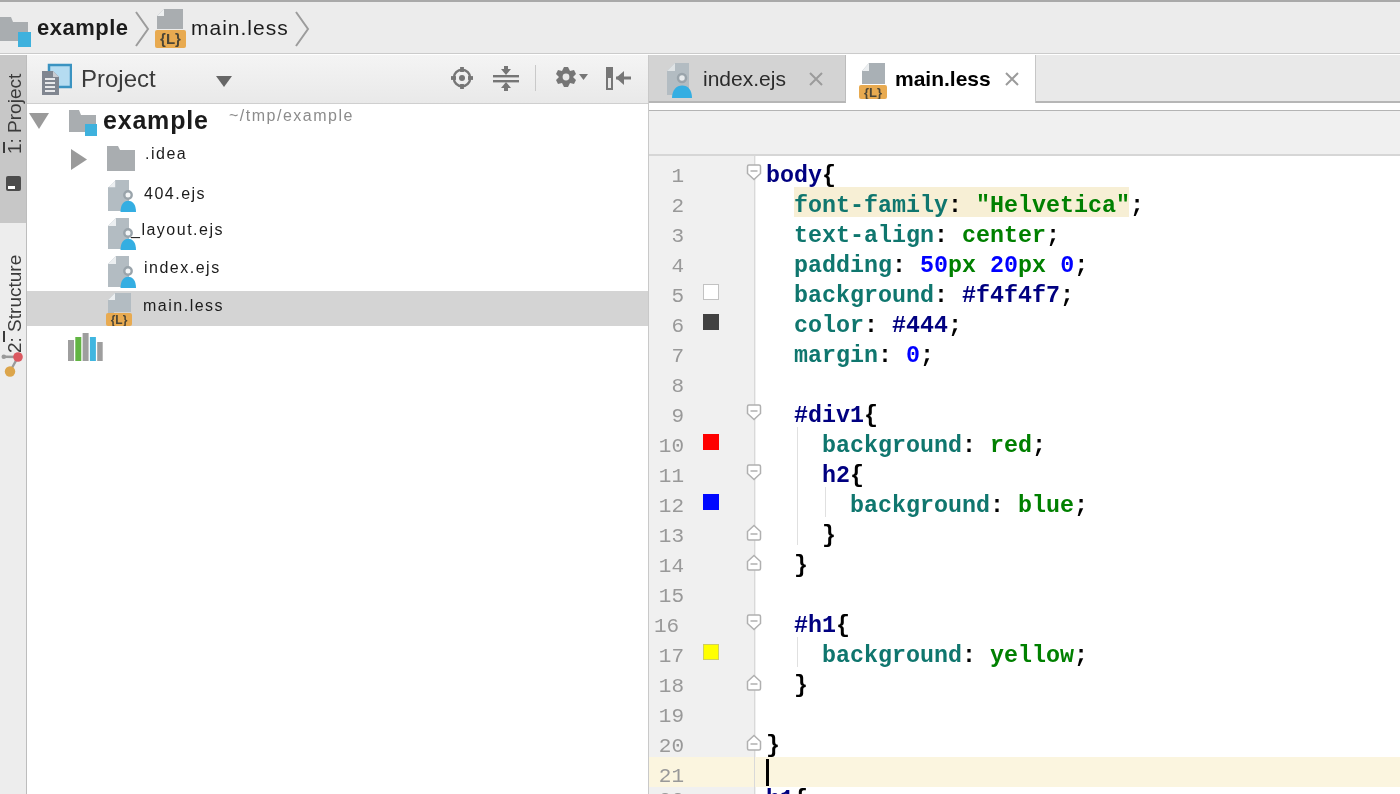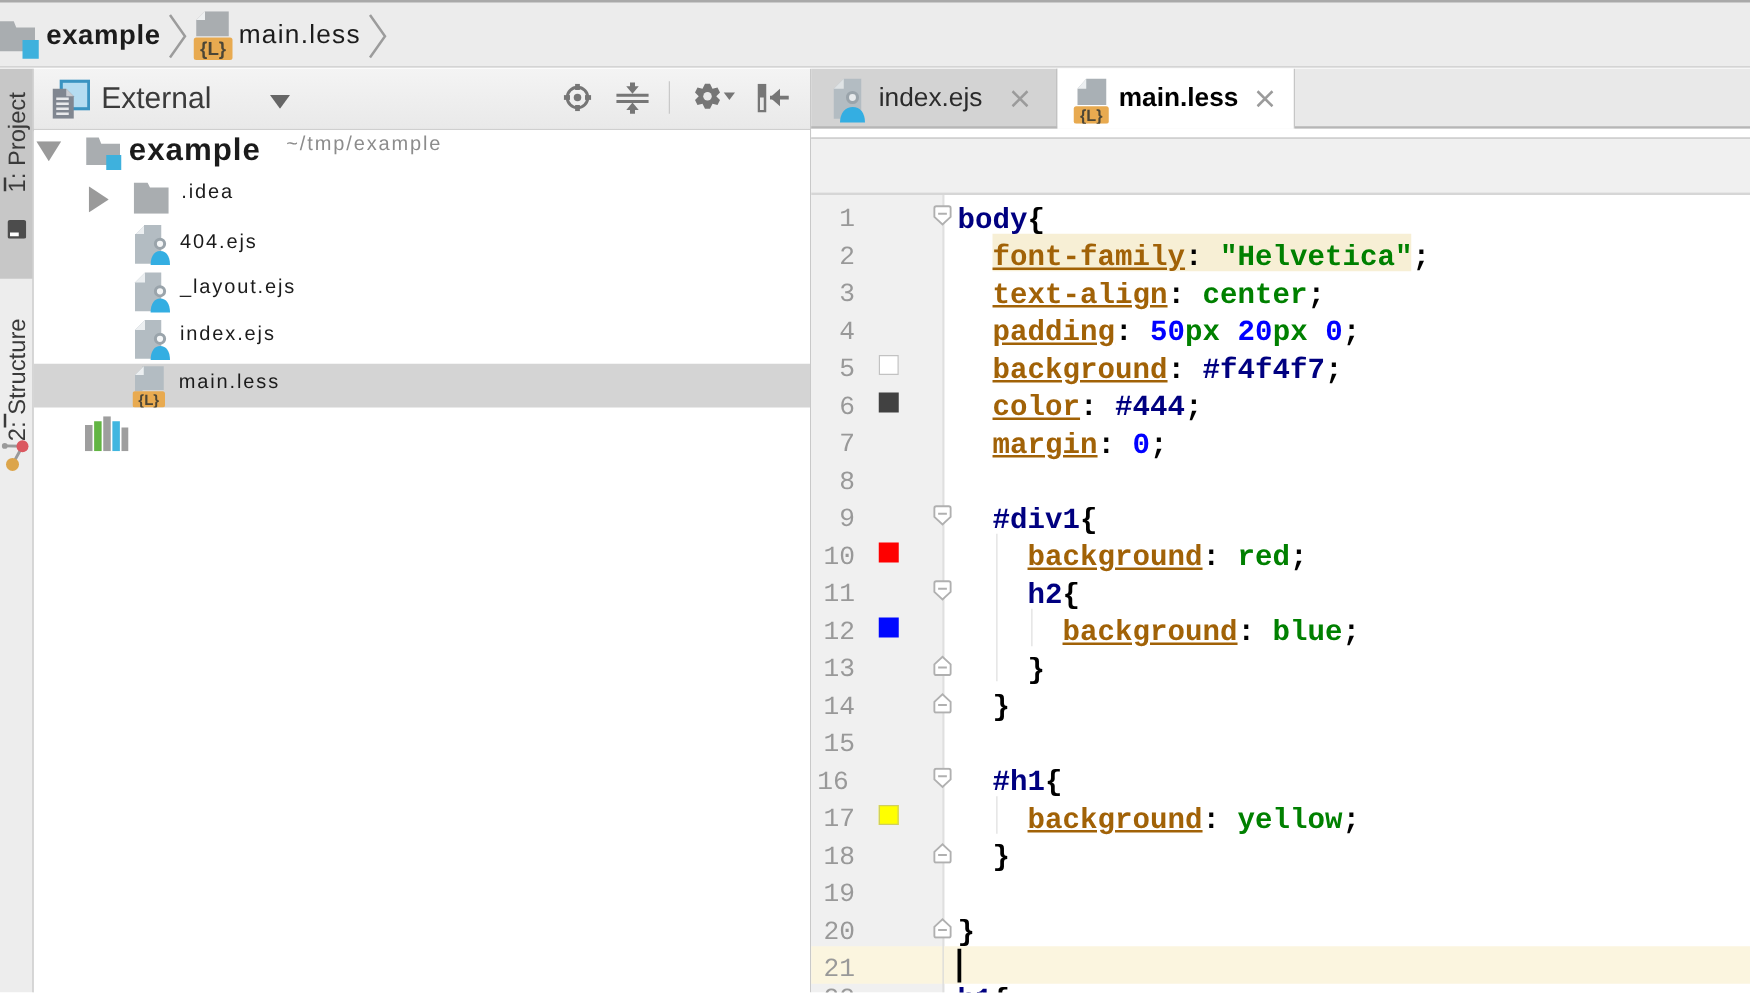--- a/index.html
+++ b/index.html
@@ -27,21 +27,21 @@
 #whiteband{position:absolute;left:0;top:48px;width:752px;height:7px;background:#ffffff;}
 #grayline{position:absolute;left:0;top:55px;width:752px;height:1px;background:#b4b4b4;}
 #midstrip{position:absolute;left:0;top:56px;width:752px;height:43px;background:#f0f0f0;}
 #stripborder{position:absolute;left:0;top:99px;width:752px;height:2px;background:#d6d6d6;}
 #gutter{position:absolute;left:0;top:101px;width:107px;height:638px;background:#f0f0f0;}
 #gutline{position:absolute;left:105px;top:101px;width:1px;height:638px;background:#d9d9d9;}
 .lnum{position:absolute;width:35px;text-align:right;font-family:"Liberation Mono",monospace;font-size:21px;color:#999999;line-height:30px;padding-top:1px;}
 .cline{position:absolute;left:117px;font-family:"Liberation Mono",monospace;font-size:23.3px;font-weight:bold;line-height:30px;white-space:pre;letter-spacing:0.02px;color:#000;}
 .swatch{position:absolute;left:54px;width:16px;height:16px;box-sizing:border-box;}
 .nav{color:#000080;}
-.prop{color:#a16207;text-decoration:underline;}
+.prop{color:#0f766e;}
 .grn{color:#008000;}
 .blu{color:#0000ff;}
 .blk{color:#000000;}
 .ig{position:absolute;width:1px;background:#e0e0e0;}
 </style>
 </head>
 <body>
 <div id="app">
   <div id="topbar" class="abs">
     <svg class="abs" style="left:0;top:13px" width="32" height="34" viewBox="0 0 32 34">
@@ -83,21 +83,21 @@
   <div id="pheader" class="abs">
     <svg class="abs" style="left:15px;top:8px" width="30" height="32" viewBox="0 0 30 32">
       <rect x="7" y="2" width="22" height="22" fill="#b5dcf1" stroke="#3a93c1" stroke-width="2.5"></rect>
       <path d="M0 8 L0 32 L17 32 L17 14 L11 8 Z" fill="#808690"></path>
       <path d="M11 8 L11 14 L17 14 Z" fill="#c9ccd1"></path>
       <rect x="3" y="15" width="10" height="2" fill="#e8e9eb"></rect>
       <rect x="3" y="19" width="10" height="2" fill="#e8e9eb"></rect>
       <rect x="3" y="23" width="10" height="2" fill="#e8e9eb"></rect>
       <rect x="3" y="27" width="10" height="2" fill="#e8e9eb"></rect>
     </svg>
-    <div class="abs" style="left:54px;top:0;height:48px;line-height:48px;font-size:24px;color:#3b3b3b;">External</div>
+    <div class="abs" style="left:54px;top:0;height:48px;line-height:48px;font-size:24px;color:#3b3b3b;">Project</div>
     <svg class="abs" style="left:189px;top:21px" width="16" height="11" viewBox="0 0 16 11">
         <path d="M0 0 L16 0 L8 11 Z" fill="#666666"></path>
       </svg>
     <svg class="abs" style="left:424px;top:12px" width="22" height="22" viewBox="0 0 22 22">
       <circle cx="11" cy="11" r="8.2" fill="none" stroke="#767676" stroke-width="2.4"></circle>
       <rect x="9.1" y="0" width="3.8" height="5" fill="#767676"></rect>
         <rect x="9.1" y="17" width="3.8" height="5" fill="#767676"></rect>
       <rect x="0" y="9.1" width="5" height="3.8" fill="#767676"></rect>
         <rect x="17" y="9.1" width="5" height="3.8" fill="#767676"></rect>
       <circle cx="11" cy="11" r="3" fill="#767676"></circle>
@@ -150,21 +150,21 @@
       <path d="M14.5 33 C14.5 26 17.5 21.8 22.2 21.8 C27 21.8 30 26 30 33 Z" fill="#34aee2"></path>
     </svg>
     <div class="lbl" style="left:117px;top:80px;">404.ejs</div>
 
     <svg class="abs" style="left:79px;top:112px" width="30" height="35" viewBox="0 0 30 35">
       <path d="M2 9 L2 32 L23 32 L23 1 L10 1 Z" fill="#b3bcc2"></path>
       <path d="M2 9 L10 9 L10 1 Z" fill="#eceff1"></path>
       <circle cx="22" cy="16" r="3.7" fill="#f4f6f7" stroke="#9aa4ab" stroke-width="2.4"></circle>
       <path d="M14.5 33 C14.5 26 17.5 21.8 22.2 21.8 C27 21.8 30 26 30 33 Z" fill="#34aee2"></path>
     </svg>
-    <div class="lbl" style="left:117px;top:116px;">_layout.ejs</div>
+    <div class="lbl" style="left:104px;top:116px;">_layout.ejs</div>
 
     <svg class="abs" style="left:79px;top:150px" width="30" height="35" viewBox="0 0 30 35">
       <path d="M2 9 L2 32 L23 32 L23 1 L10 1 Z" fill="#b3bcc2"></path>
       <path d="M2 9 L10 9 L10 1 Z" fill="#eceff1"></path>
       <circle cx="22" cy="16" r="3.7" fill="#f4f6f7" stroke="#9aa4ab" stroke-width="2.4"></circle>
       <path d="M14.5 33 C14.5 26 17.5 21.8 22.2 21.8 C27 21.8 30 26 30 33 Z" fill="#34aee2"></path>
     </svg>
     <div class="lbl" style="left:117px;top:154px;">index.ejs</div>
 
     <svg class="abs" style="left:79px;top:187px" width="27" height="34" viewBox="0 0 27 34">

